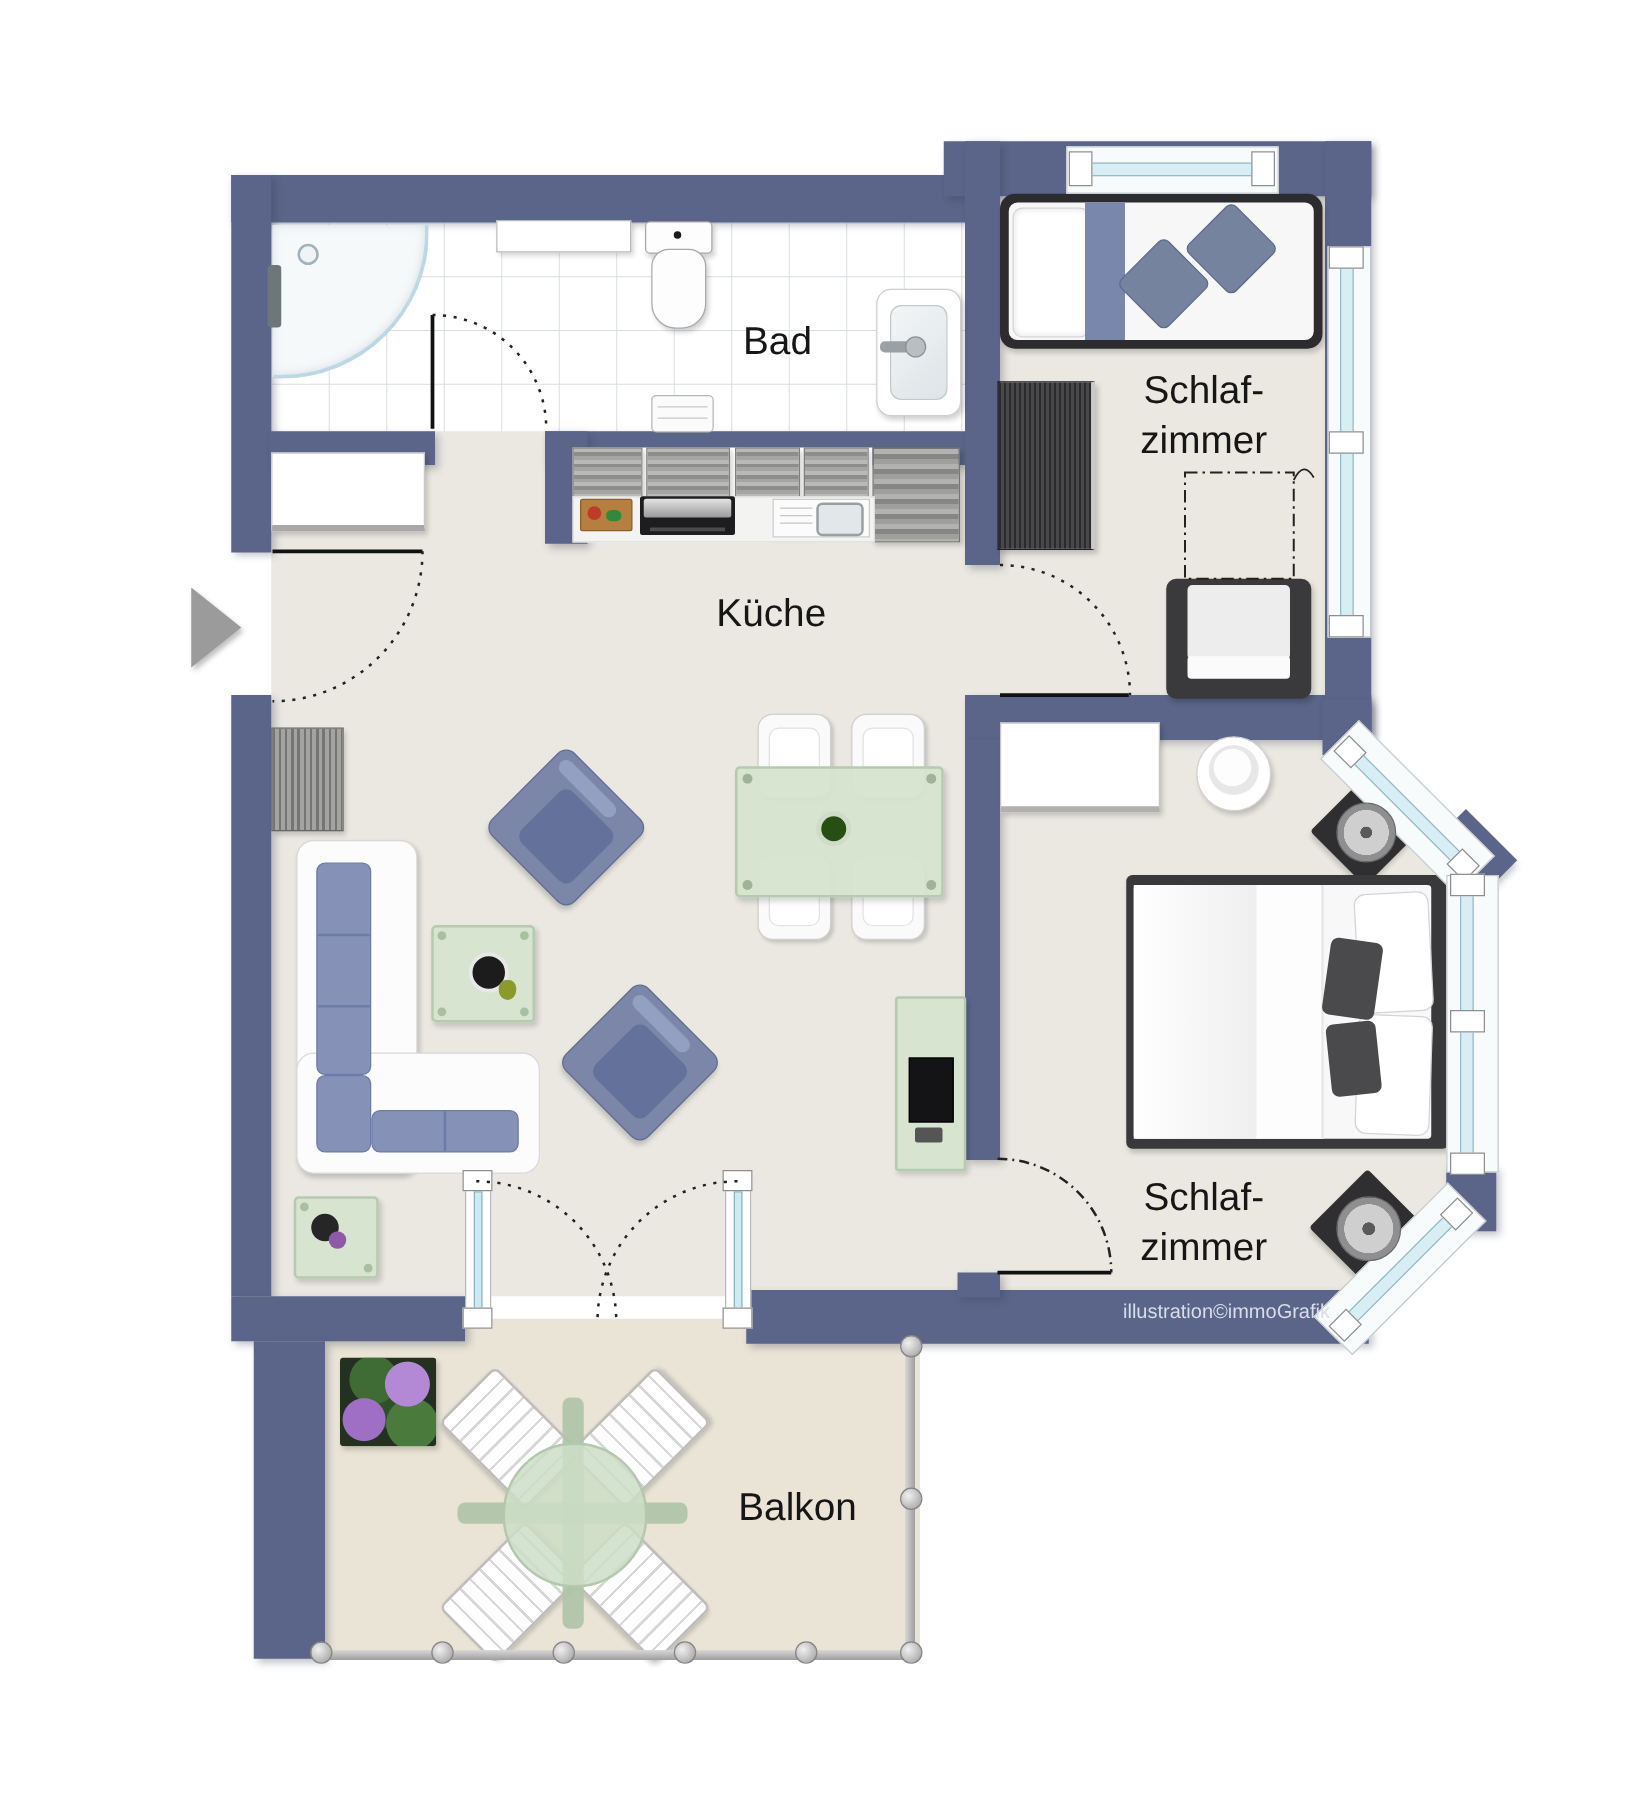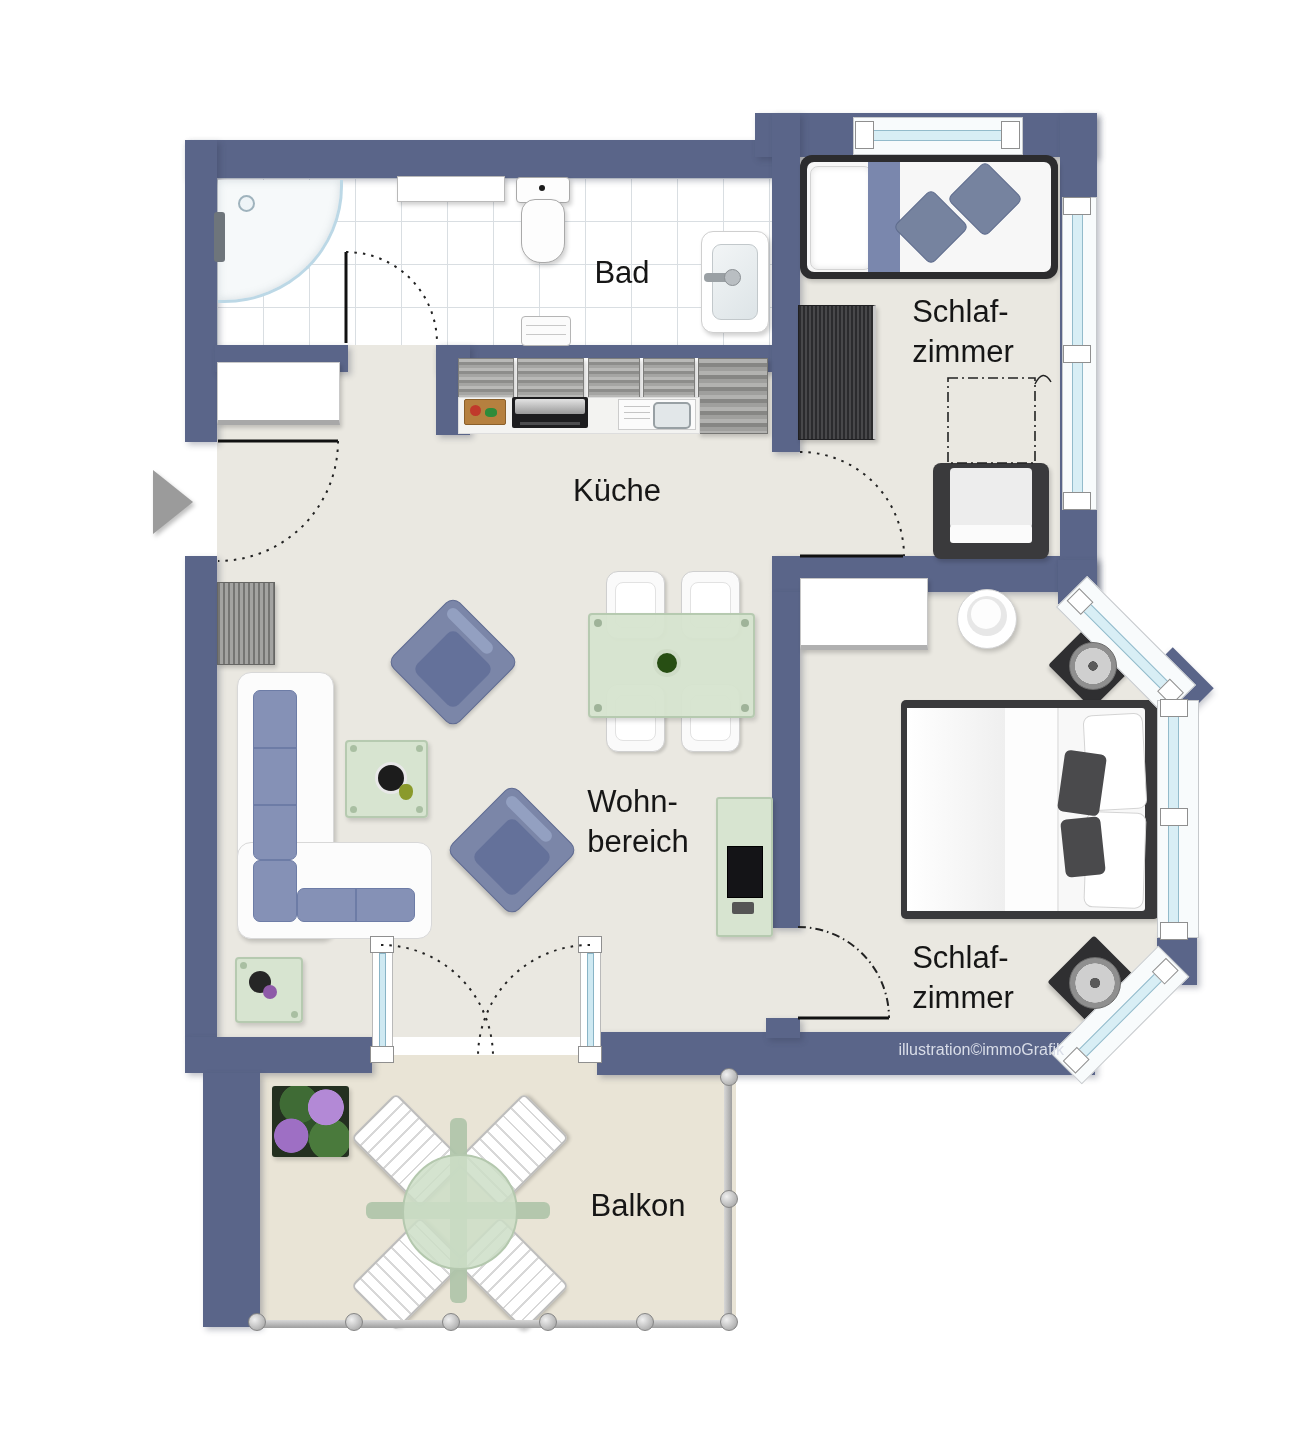--- a/index.html
+++ b/index.html
@@ -2,21 +2,21 @@
 <html><head>
 <meta charset="utf-8">
 <style>
   html,body{margin:0;padding:0;background:#ffffff;}
   #plan{position:relative;width:1300px;height:1440px;background:#ffffff;overflow:hidden;
         font-family:"Liberation Sans",sans-serif;}
   .floor{position:absolute;}
   .wall{position:absolute;background:#5a6589;box-shadow:3px 3px 6px rgba(50,55,80,.30);}
   .wall.rot{transform-origin:center center;}
   .label{position:absolute;transform:translate(-50%,-50%);font-size:31px;line-height:40px;
-         color:#161616;white-space:nowrap;}
+         color:#161616;text-align:center;white-space:nowrap;}
   .watermark{position:absolute;font-size:16px;color:#d9dde8;text-align:right;}
   .winband{position:absolute;background:#f8fbfc;border:1px solid #c6c9cc;}
   .winglass{position:absolute;background:#d8eef5;border:1px solid #93bbcb;}
   .winpost{position:absolute;background:#ffffff;border:1px solid #8f8f8f;}
   .glass{position:absolute;background:rgba(214,228,207,.95);border:2px solid #b6cab0;
          box-shadow:2px 3px 4px rgba(0,0,0,.15);}
   .fur{position:absolute;box-shadow:2px 3px 4px rgba(0,0,0,.18);}
   .soft{position:absolute;}
   .ball{position:absolute;width:16px;height:16px;border-radius:50%;
         background:radial-gradient(circle at 35% 35%,#f0f0f0,#9a9a9a);border:1px solid #858585;}
@@ -295,24 +295,20 @@
   <div class="label" style="left:622px;top:273px;z-index:7;">
     <span>Bad</span>
   </div>
   <div class="label" style="left:617px;top:491px;z-index:7;">
     <span>Küche</span>
   </div>
   <div class="label" style="left:963px;top:332px;z-index:7;">
     <div>Schlaf-</div>
     <div>zimmer</div>
   </div>
-  <div class="label" style="left:638px;top:822px;z-index:7;">
-    <div>Wohn-</div>
-    <div>bereich</div>
-  </div>
   <div class="label" style="left:963px;top:978px;z-index:7;">
     <div>Schlaf-</div>
     <div>zimmer</div>
   </div>
   <div class="label" style="left:638px;top:1206px;z-index:7;">
     <span>Balkon</span>
   </div>
   <div class="watermark" style="left:850px;top:1041px;width:214px;z-index:7;">illustration©immoGrafik</div>
 
 </div>

